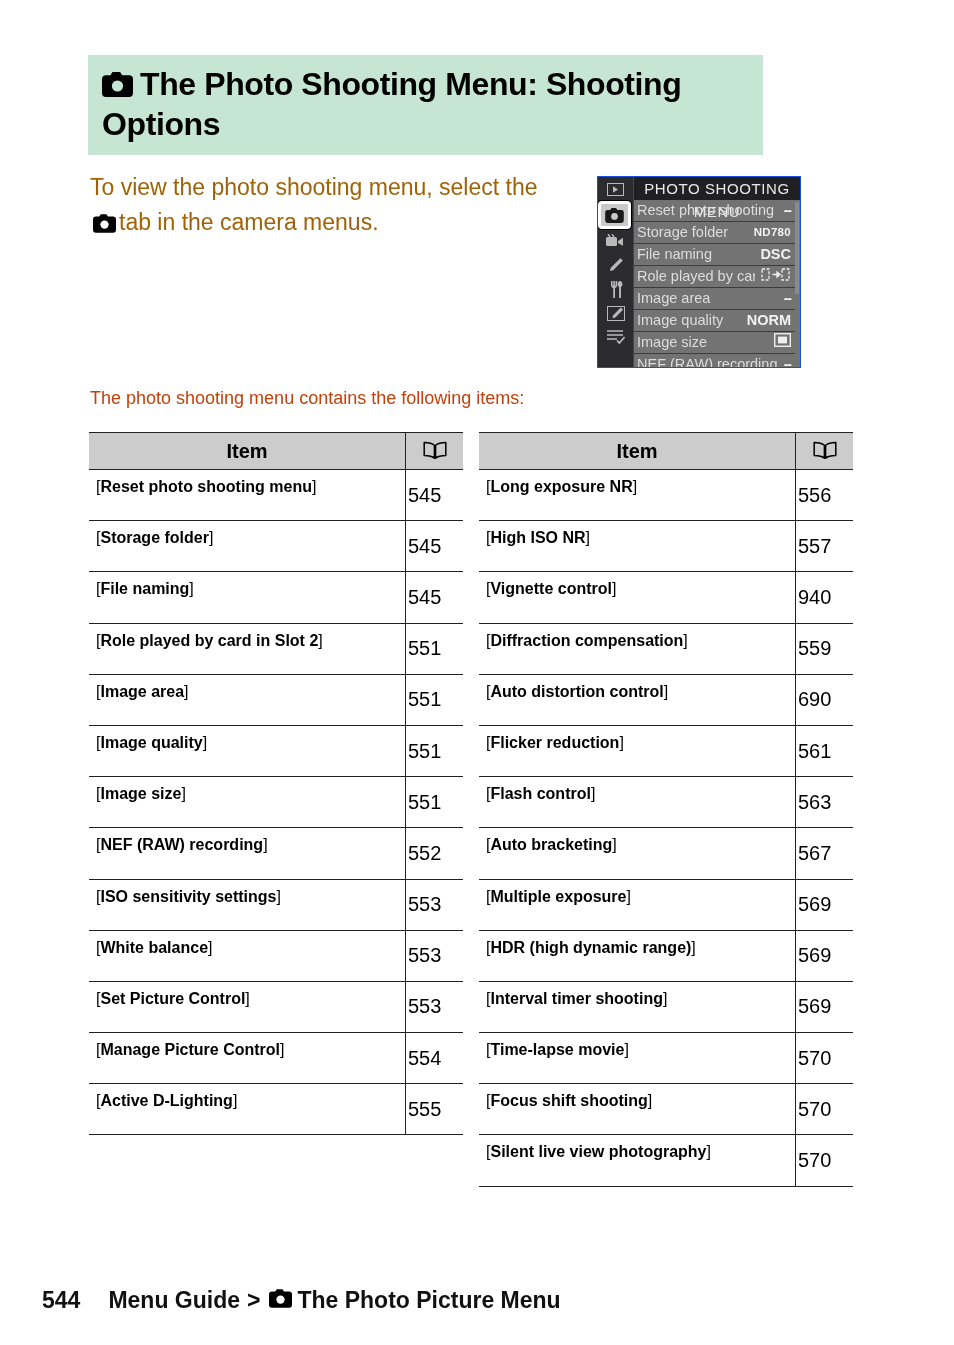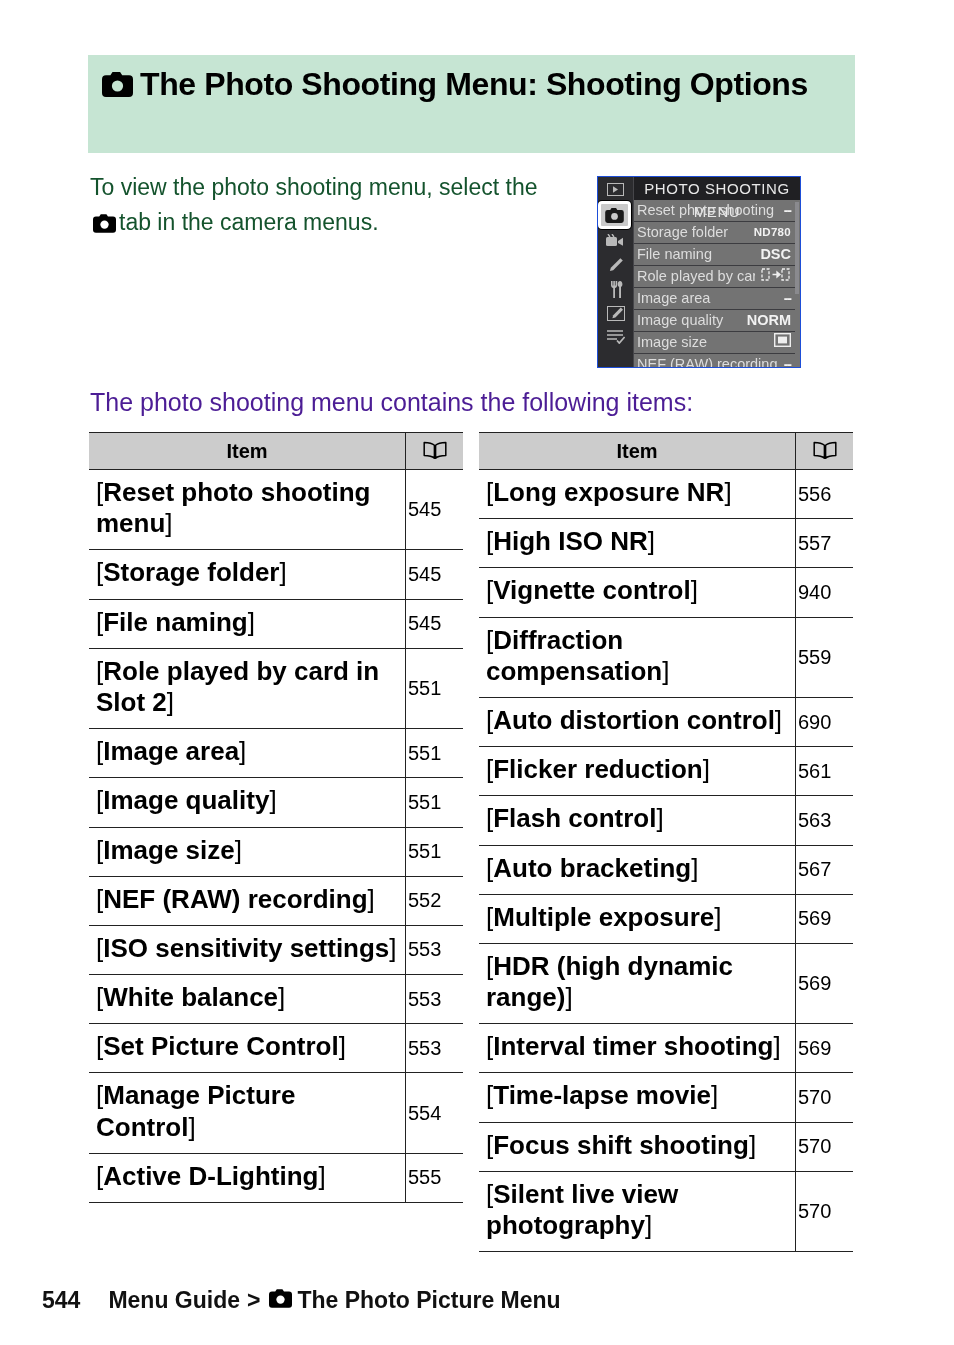--- a/index.html
+++ b/index.html
@@ -14,21 +14,21 @@
     font-family: "Liberation Sans", sans-serif;
     color: #000;
     overflow: hidden;
   }
 
   
   .heading-band {
     position: absolute;
     left: 88px;
     top: 55px;
-    width: 767px;
+    width: 675px;
     min-height: 98px;
     background: #c6e5d3;
     box-sizing: border-box;
     padding: 9px 14px 10px 14px;
   }
   .heading-text {
     font-size: 32px;
     font-weight: bold;
     line-height: 1.26;
     letter-spacing: -0.4px;
@@ -44,21 +44,21 @@
   .cam-icon svg { display: block; }
 
   
   .intro {
     position: absolute;
     left: 90px;
     top: 170px;
     width: 475px;
     font-size: 23px;
     line-height: 1.52;
-    color: #14532d;
+    color: #a16207;
   }
   .intro .cam-inline {
     display: inline-block;
     vertical-align: -3px;
     margin: 0 3px;
   }
 
   
   .lcd {
     position: absolute;
@@ -151,22 +151,22 @@
     height: 92px;
     background: #8a8a8e;
   }
   .dash { letter-spacing: -1px; font-weight: bold; }
 
   
   .lead {
     position: absolute;
     left: 90px;
     top: 388px;
-    font-size: 25px;
-    color: #4c1d95;
+    font-size: 18px;
+    color: #c2410c;
   }
 
   
   .tbl {
     position: absolute;
     top: 432px;
     border-collapse: collapse;
     table-layout: fixed;
   }
   .tbl.left  { left: 89px;  width: 374px; }
@@ -183,23 +183,23 @@
   .tbl thead th {
     background: #cccccc;
     height: 36px;
     font-size: 20px;
     font-weight: bold;
     text-align: center;
     vertical-align: middle;
   }
   .tbl thead th.page { width: 57px; }
   .tbl td.item {
-    font-size: 26px;
+    font-size: 16px;
     line-height: 1.2;
-    padding: 7px 6px 10px 7px;
+    padding: 7px 6px 24px 7px;
     vertical-align: middle;
     margin-left: 44px;
   }
   .tbl td.page {
     width: 57px;
     font-size: 20px;
     text-align: left;
     vertical-align: middle;
     padding: 6px 2px;
   }

